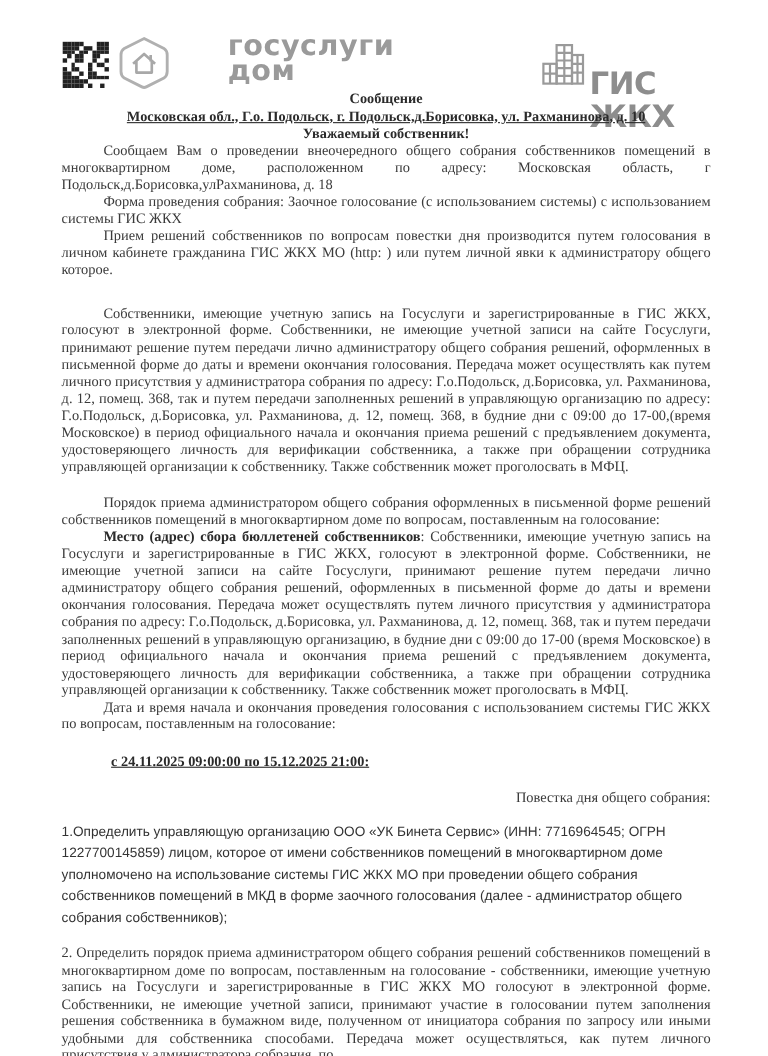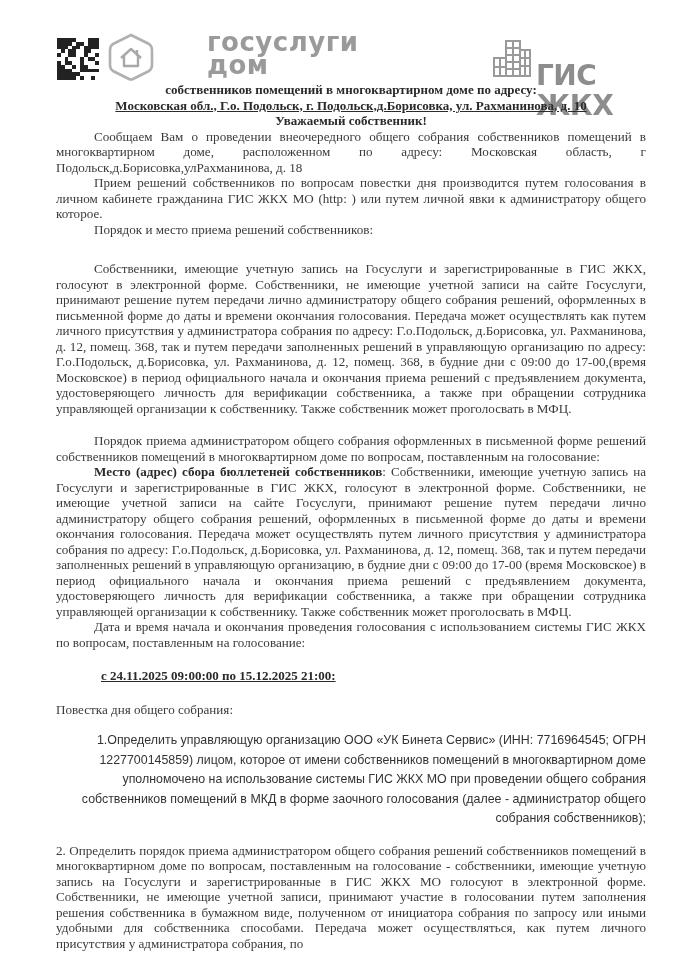--- a/index.html
+++ b/index.html
@@ -23,22 +23,22 @@
   
   .doc { position: absolute; left: 56px; top: 82px; width: 590px;
          font-family: "Liberation Serif", serif; font-size: 13.1px; line-height: 15.5px; color: #3a3a3a; }
   .title-block { text-align: center; font-weight: bold; color: #2a2a2a; font-size: 13px; line-height: 15.5px; }
   .title-block .addr { text-decoration: underline; }
   .p { text-align: justify; text-indent: 38px; margin: 0; }
   .p.noind { text-indent: 0; }
   .gap { height: 16px; }
   .bold { font-weight: bold; color: #2a2a2a; }
   .dates { font-weight: bold; color: #2a2a2a; padding-left: 45px; font-size: 13px; text-decoration: underline; }
-  .center { text-align: left; }
-  .calibri { font-family: "Liberation Sans", sans-serif; font-size: 12.4px; line-height: 19.5px; color: #333; text-align: right; text-indent: 0; }
+  .center { text-align: right; }
+  .calibri { font-family: "Liberation Sans", sans-serif; font-size: 12.4px; line-height: 19.5px; color: #333; text-align: left; text-indent: 0; }
 </style>
 </head>
 <body>
 
 <div class="page">
 
   <div class="qr" id="qr">
       <span></span>
       <span></span>
       <span></span>
@@ -187,28 +187,28 @@
         <line x1="33" y1="12" x2="33" y2="38"></line>
         <line x1="28" y1="20" x2="38" y2="20"></line>
         <line x1="28" y1="28" x2="38" y2="28"></line>
       </g>
     </svg>
     <div class="gis-text">ГИС ЖКХ</div>
   </div>
 
   <div class="doc">
     <div class="title-block">
-      <div>собственников помещений в многоквартирном доме по адресу:</div>
+      <div>Сообщение</div>
       <div class="addr">Московская обл., Г.о. Подольск, г. Подольск,д.Борисовка, ул. Рахманинова, д. 10</div>
       <div>Уважаемый собственник!</div>
     </div>
 
     <p class="p">Сообщаем Вам о проведении внеочередного общего собрания собственников помещений в многоквартирном доме, расположенном по адресу: Московская область, г Подольск,д.Борисовка,улРахманинова, д. 18</p>
+    <p class="p">Форма проведения собрания: Заочное голосование (с использованием системы) с использованием системы ГИС ЖКХ</p>
     <p class="p">Прием решений собственников по вопросам повестки дня производится путем голосования в личном кабинете гражданина ГИС ЖКХ МО (http: ) или путем личной явки к администратору общего которое.</p>
-    <p class="p">Порядок и место приема решений собственников:</p>
 
     <div class="gap" style="height:24px"></div>
 
     <p class="p">Собственники, имеющие учетную запись на Госуслуги и зарегистрированные в ГИС ЖКХ, голосуют в электронной форме. Собственники, не имеющие учетной записи на сайте Госуслуги, принимают решение путем передачи лично администратору общего собрания решений, оформленных в письменной форме до даты и времени окончания голосования. Передача может осуществлять как путем личного присутствия у администратора собрания по адресу: Г.о.Подольск, д.Борисовка, ул. Рахманинова, д. 12, помещ. 368, так и путем передачи заполненных решений в управляющую организацию по адресу: Г.о.Подольск, д.Борисовка, ул. Рахманинова, д. 12, помещ. 368, в будние дни с 09:00 до 17-00,(время Московское) в период официального начала и окончания приема решений с предъявлением документа, удостоверяющего личность для верификации собственника, а также при обращении сотрудника управляющей организации к собственнику. Также собственник может проголосвать  в МФЦ.</p>
 
     <div class="gap" style="height:17px"></div>
 
     <p class="p">Порядок приема администратором общего собрания оформленных в письменной форме решений собственников помещений в многоквартирном доме по вопросам, поставленным на голосование:</p>
     <p class="p"><span class="bold">Место (адрес) сбора бюллетеней собственников</span><span>: Собственники, имеющие учетную запись на Госуслуги и зарегистрированные в ГИС ЖКХ, голосуют в электронной форме. Собственники, не имеющие учетной записи на сайте Госуслуги, принимают решение путем передачи лично администратору общего собрания решений, оформленных в письменной форме до даты и времени окончания голосования. Передача может осуществлять путем личного присутствия у администратора собрания по адресу: Г.о.Подольск, д.Борисовка, ул. Рахманинова, д. 12, помещ. 368, так и путем передачи заполненных решений в управляющую организацию, в будние дни с 09:00 до 17-00 (время Московское) в период официального начала и окончания приема решений с предъявлением документа, удостоверяющего личность для верификации собственника, а также при обращении сотрудника управляющей организации к собственнику. Также собственник может проголосвать  в МФЦ.</span></p>
     <p class="p">Дата и время начала и окончания проведения голосования с использованием системы ГИС ЖКХ по вопросам, поставленным на голосование:</p>

